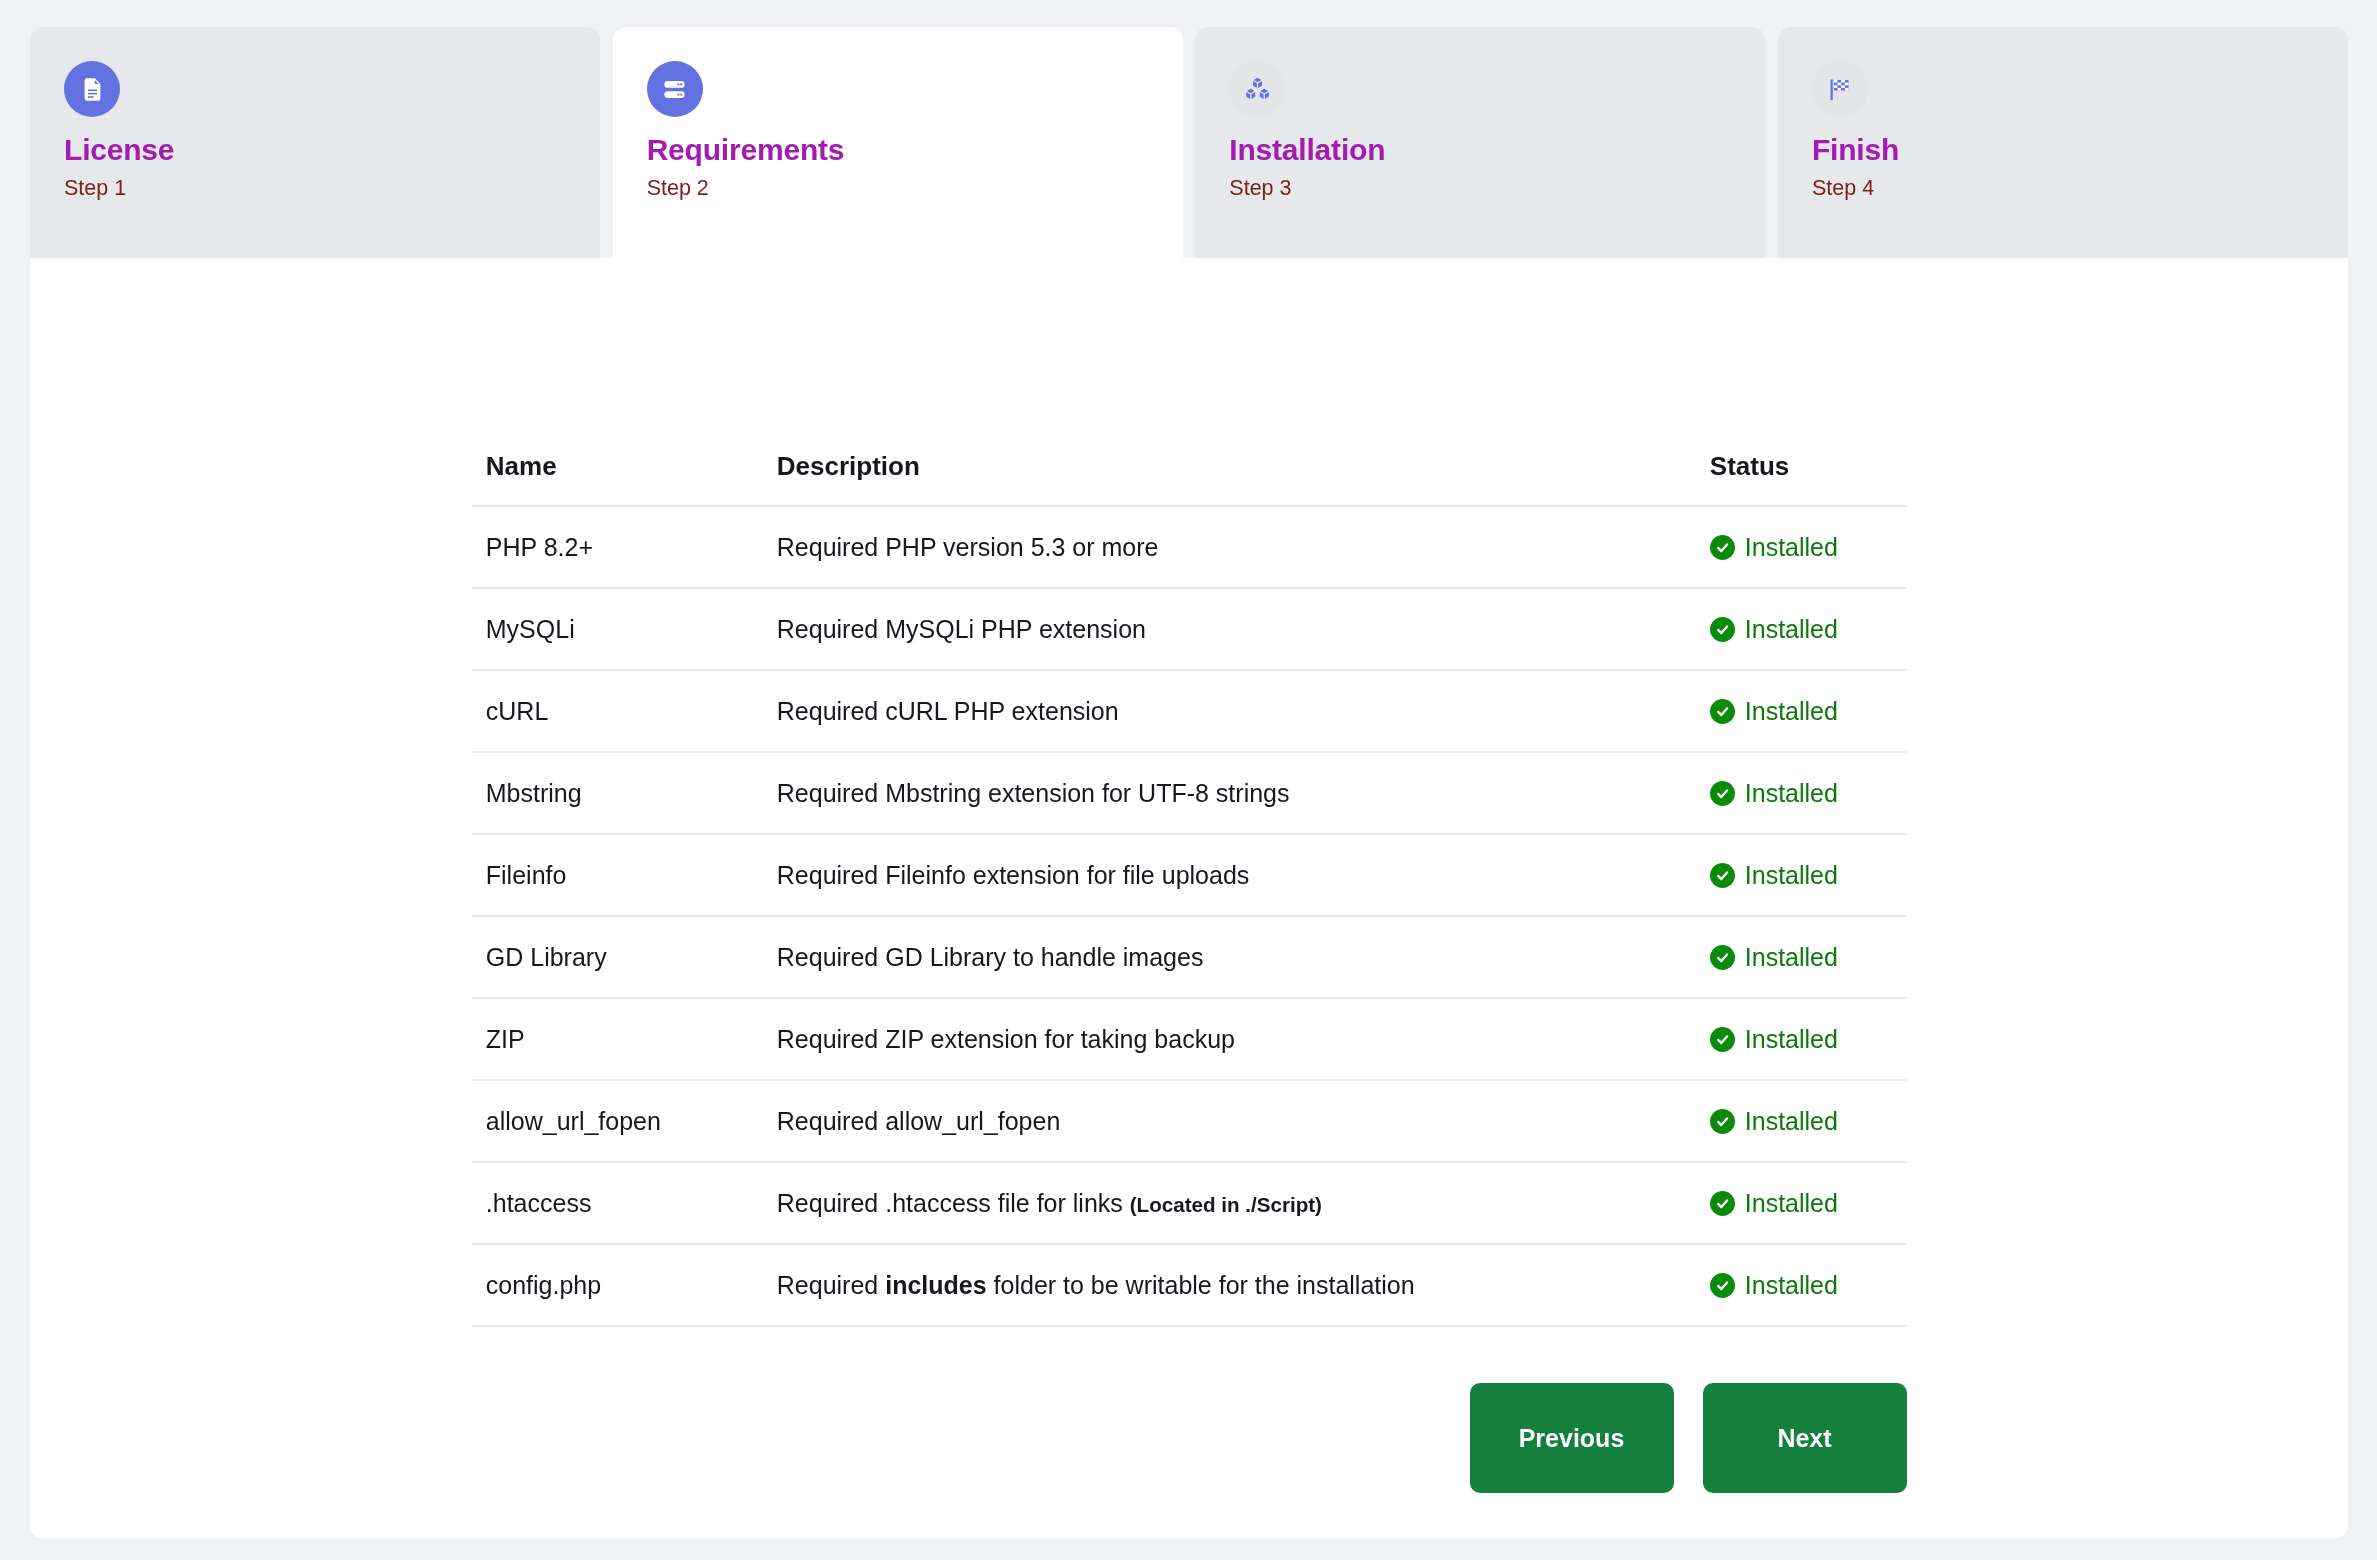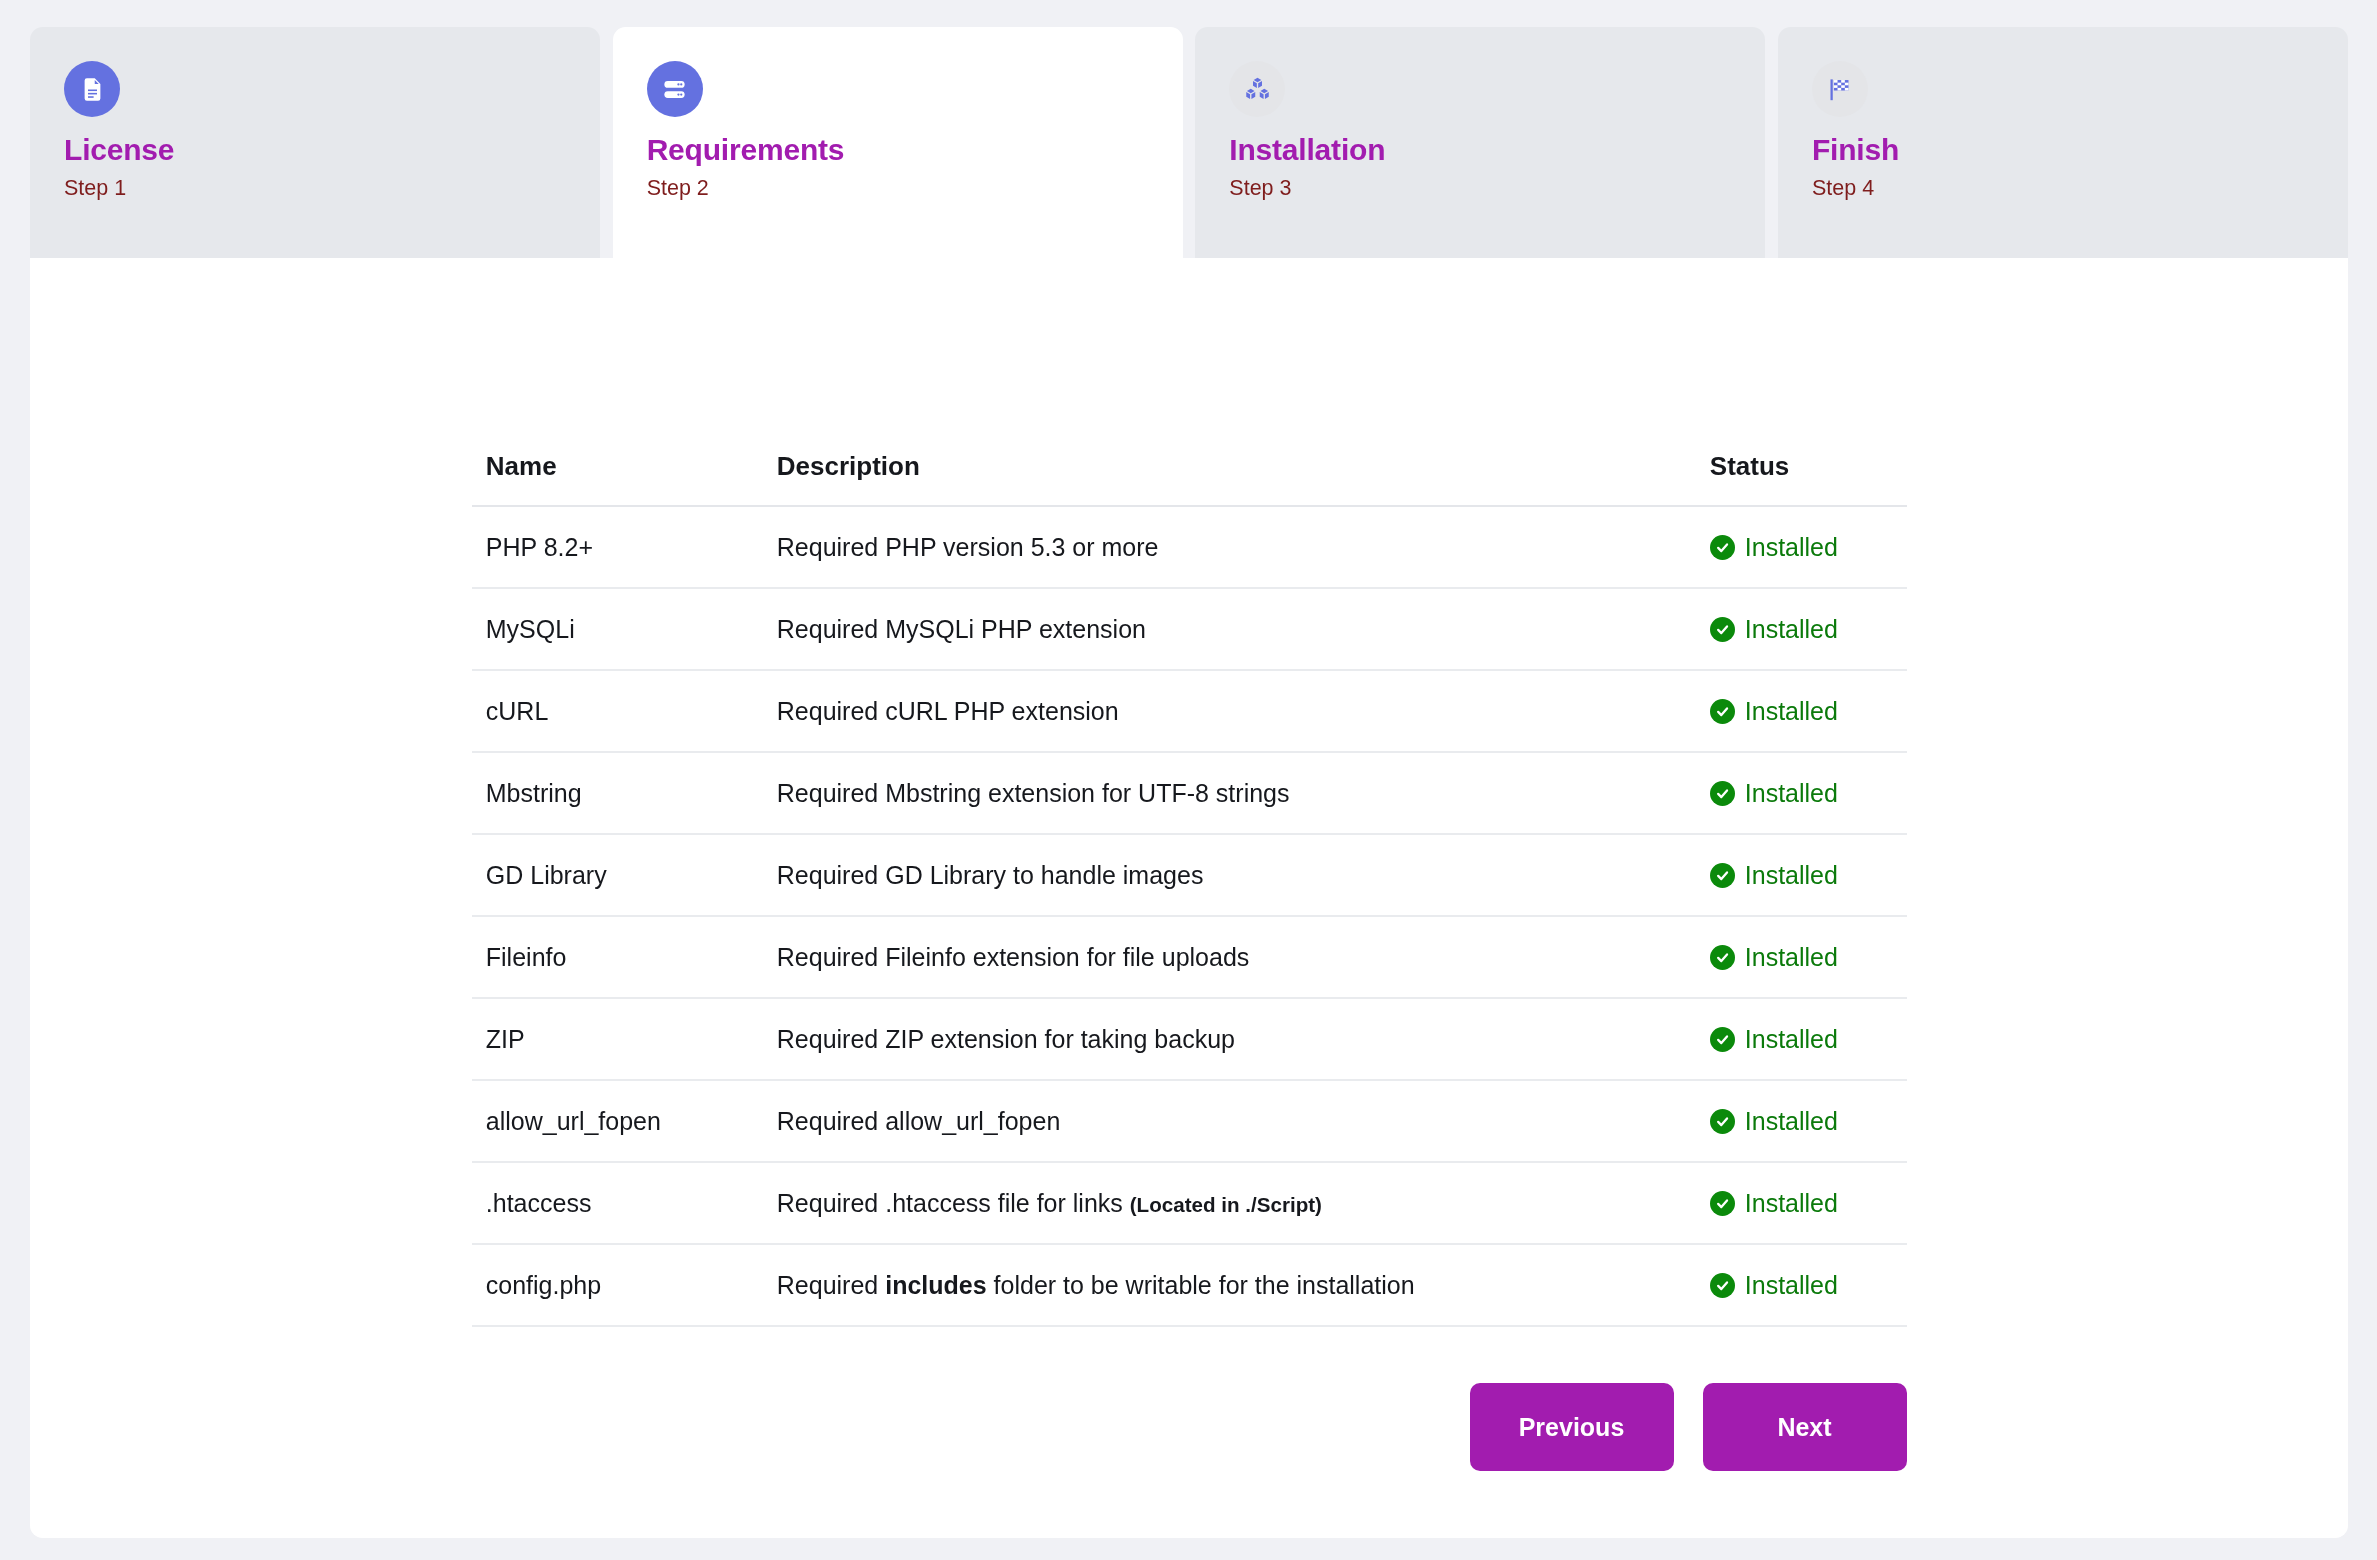--- a/index.html
+++ b/index.html
@@ -168,28 +168,28 @@
   .actions {
     width: 1435px;
     margin: 56px auto 0 auto;
     display: flex;
     justify-content: flex-end;
     gap: 29px;
   }
 
   .btn {
     border: none;
-    background: #a21caf;
+    background: #15803d;
     color: #ffffff;
     font-family: "Liberation Sans", sans-serif;
     font-size: 25px;
     font-weight: bold;
     border-radius: 10px;
     padding: 0 39px;
-    height: 88px;
+    height: 110px;
     min-width: 204px;
     cursor: pointer;
     line-height: 87px;
     text-align: center;
   }
 </style>
 </head>
 <body>
 
 <div class="wizard">
@@ -315,34 +315,34 @@
                 <td class="status-cell"><span class="status">
                     <span class="check">
                       <svg width="15.2" height="15.2" viewBox="0 0 24 24" fill="none" stroke="#ffffff" stroke-width="3.6" stroke-linecap="round" stroke-linejoin="round">
                         <path d="M5 12.5 10 17.5 19 7"></path>
                       </svg>
                     </span>
                     <span>Installed</span>
                   </span></td>
               </tr>
               <tr>
+                <td>Fileinfo</td>
+                <td class="desc">Required Fileinfo extension for file uploads</td>
+                <td class="status-cell"><span class="status">
+                    <span class="check">
+                      <svg width="15.2" height="15.2" viewBox="0 0 24 24" fill="none" stroke="#ffffff" stroke-width="3.6" stroke-linecap="round" stroke-linejoin="round">
+                        <path d="M5 12.5 10 17.5 19 7"></path>
+                      </svg>
+                    </span>
+                    <span>Installed</span>
+                  </span></td>
+              </tr>
+              <tr>
                 <td>GD Library</td>
                 <td class="desc">Required GD Library to handle images</td>
-                <td class="status-cell"><span class="status">
-                    <span class="check">
-                      <svg width="15.2" height="15.2" viewBox="0 0 24 24" fill="none" stroke="#ffffff" stroke-width="3.6" stroke-linecap="round" stroke-linejoin="round">
-                        <path d="M5 12.5 10 17.5 19 7"></path>
-                      </svg>
-                    </span>
-                    <span>Installed</span>
-                  </span></td>
-              </tr>
-              <tr>
-                <td>Fileinfo</td>
-                <td class="desc">Required Fileinfo extension for file uploads</td>
                 <td class="status-cell"><span class="status">
                     <span class="check">
                       <svg width="15.2" height="15.2" viewBox="0 0 24 24" fill="none" stroke="#ffffff" stroke-width="3.6" stroke-linecap="round" stroke-linejoin="round">
                         <path d="M5 12.5 10 17.5 19 7"></path>
                       </svg>
                     </span>
                     <span>Installed</span>
                   </span></td>
               </tr>
               <tr>

